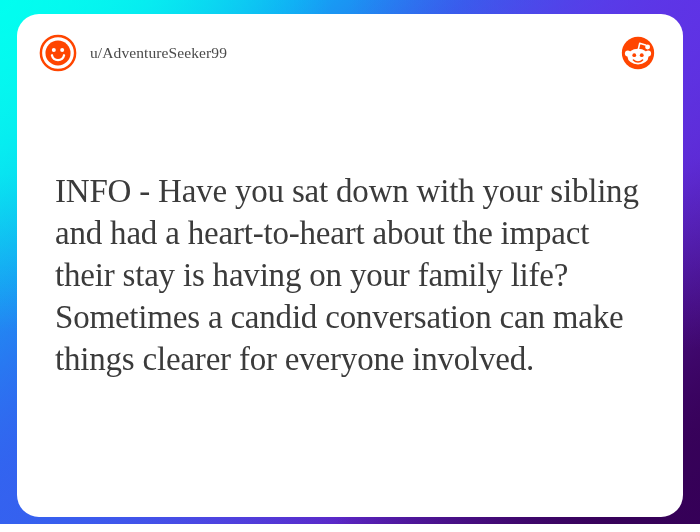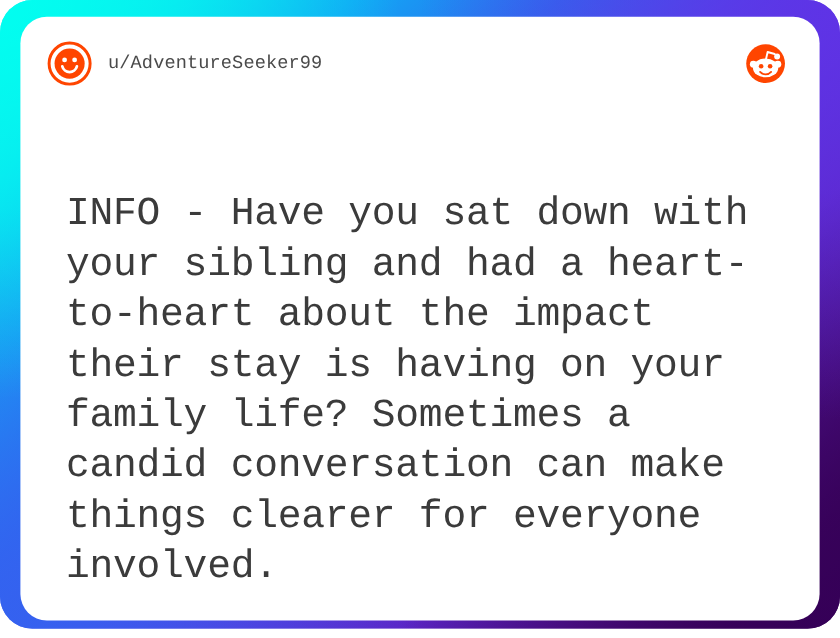--- a/index.html
+++ b/index.html
@@ -5,22 +5,21 @@
   html, body {
     margin: 0;
     padding: 0;
     background: #ffffff;
   }
   #screenshot {
     position: relative;
     width: 700px;
     height: 524px;
     overflow: hidden;
-    font-family: Liberation Mono, monospace;
-    border-radius: 27px;
+    font-family: Liberation Serif, serif;
   }
   
   .backdrop {
     position: absolute;
     inset: 0;
     background:
       linear-gradient(135deg,
         #12F3EA 0%,
         #0ED8F0 12%,
         #12A8F5 24%,
@@ -87,21 +86,21 @@
     width: 34px;
     height: 34px;
     flex: 0 0 34px;
     display: block;
   }
 
   
   .body-text {
     position: absolute;
     left: 38px;
-    top: 144px;
+    top: 156px;
     right: 32px;
     font-size: 33px;
     line-height: 42px;
     color: #3b3b3b;
     letter-spacing: -0.2px;
     font-weight: 400;
     white-space: pre-line;
   }
 </style>
 </head>

